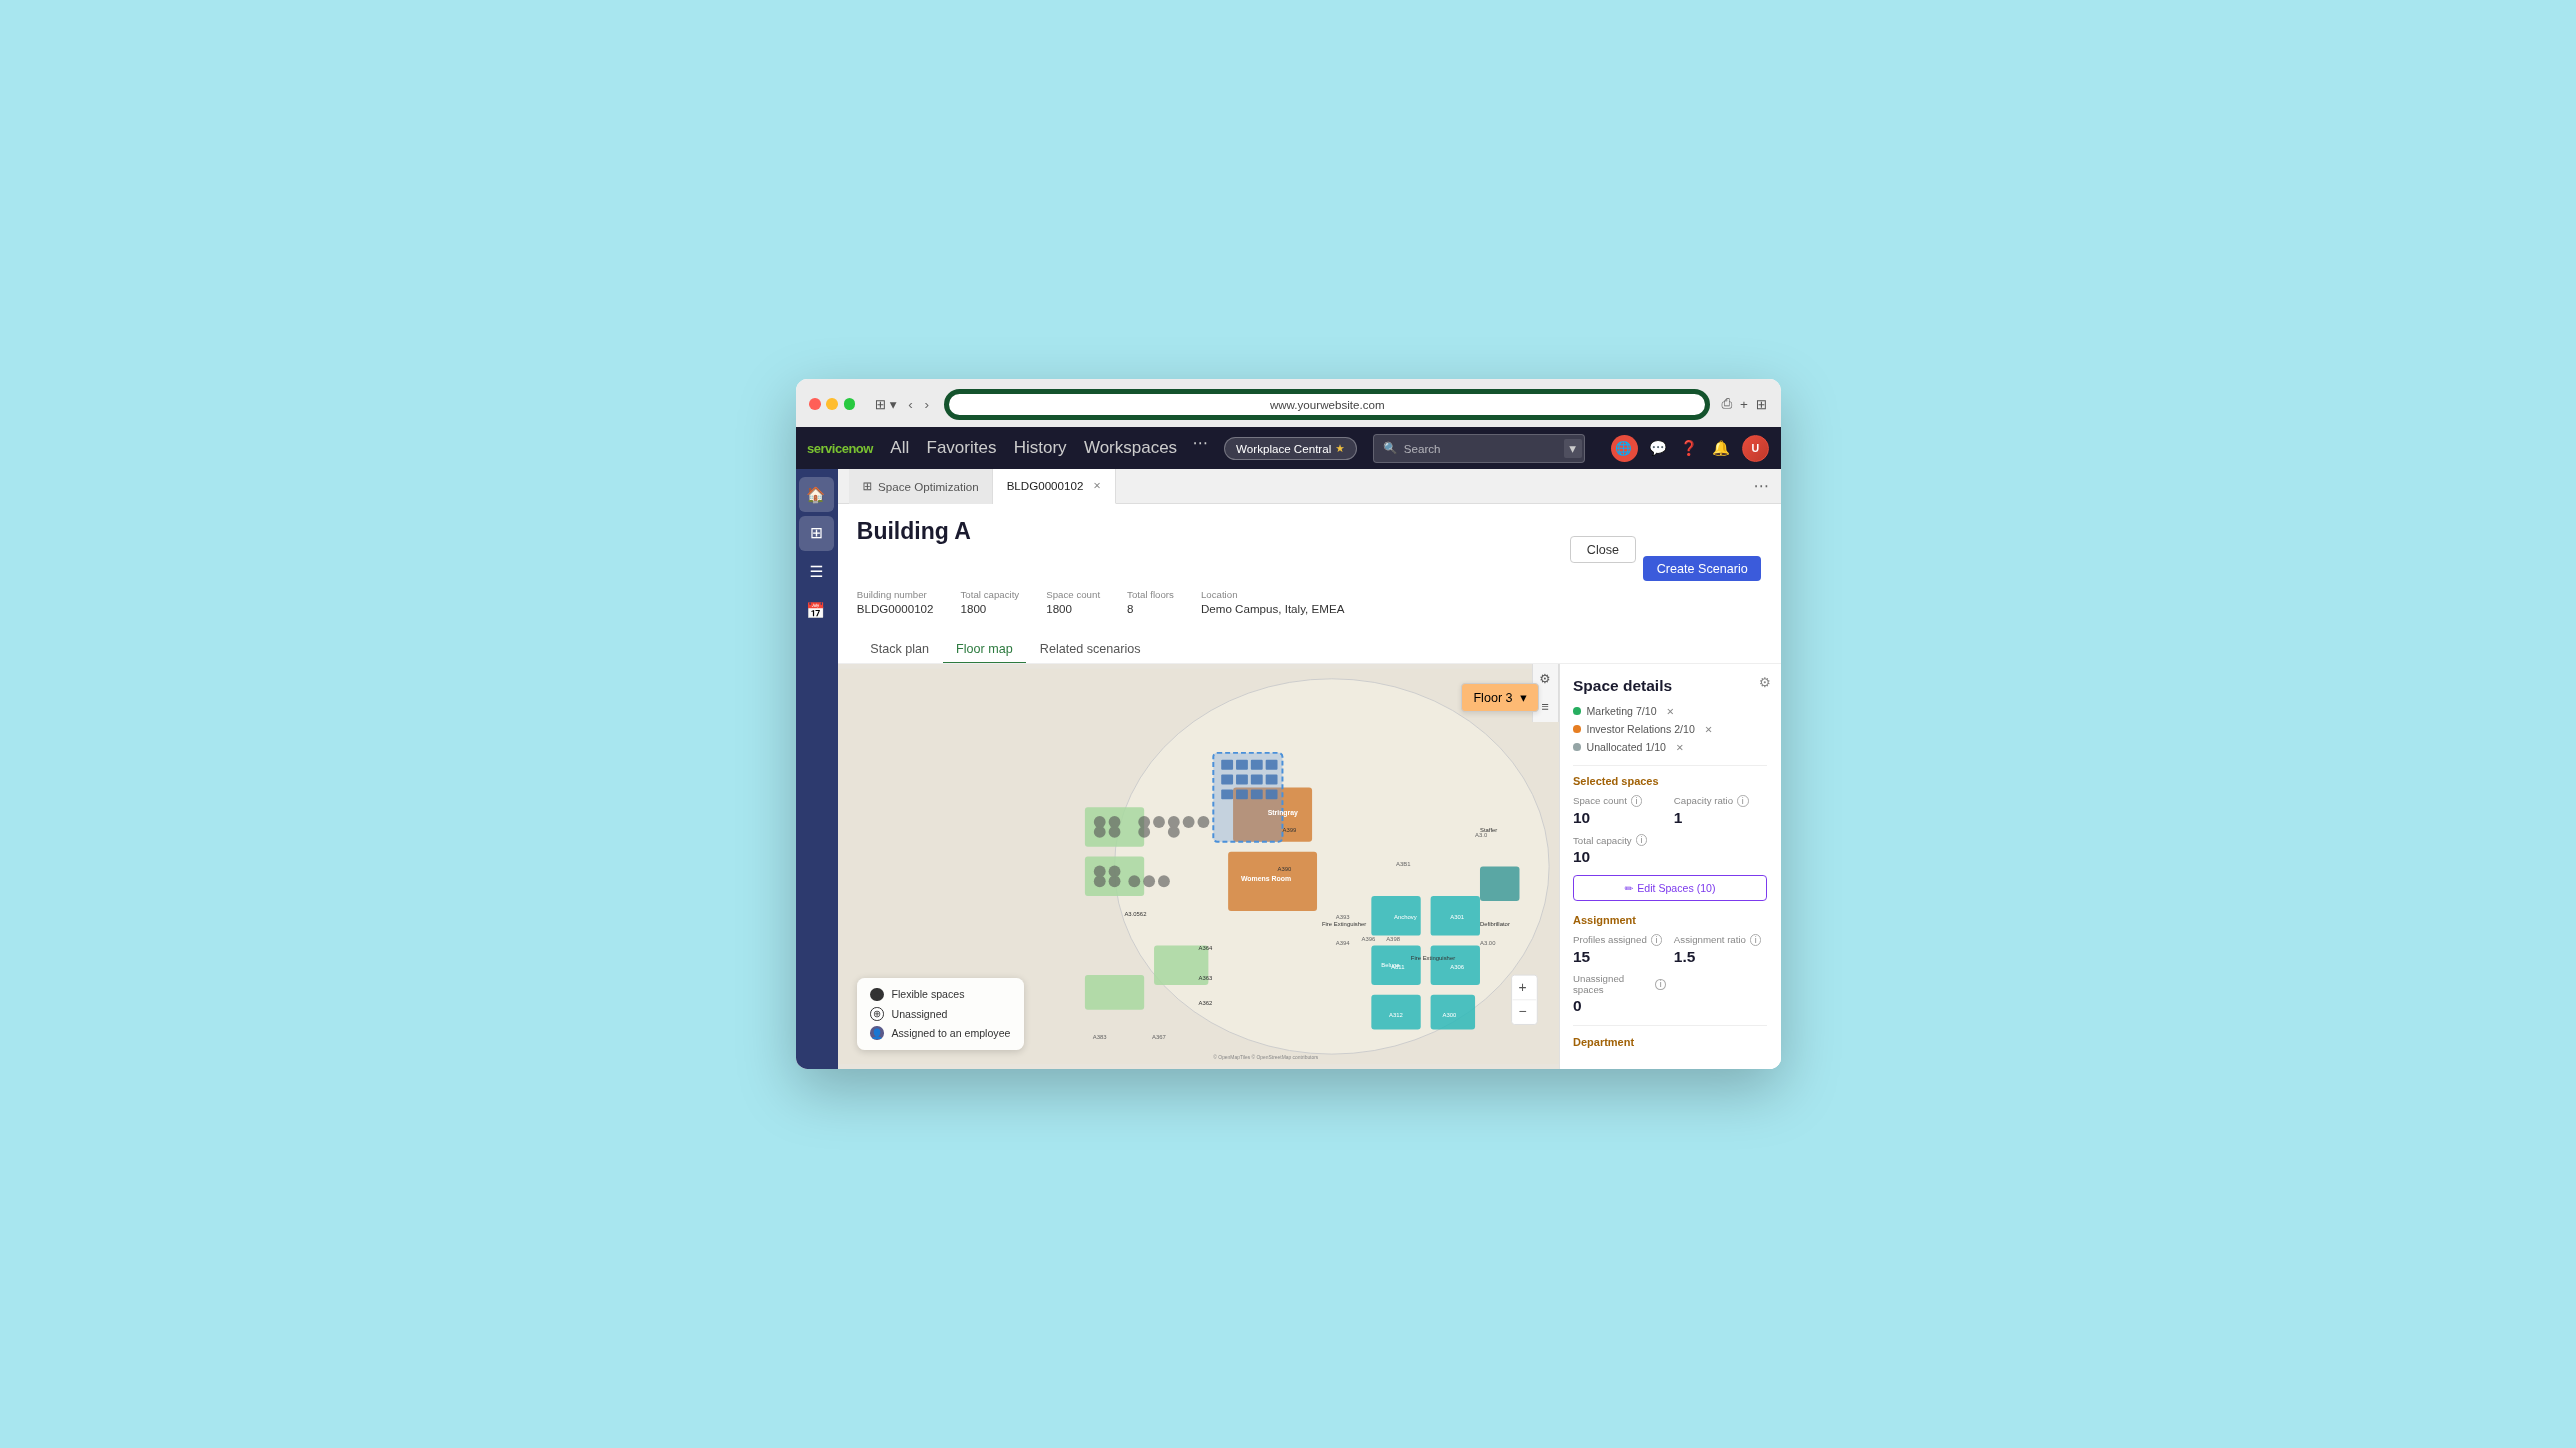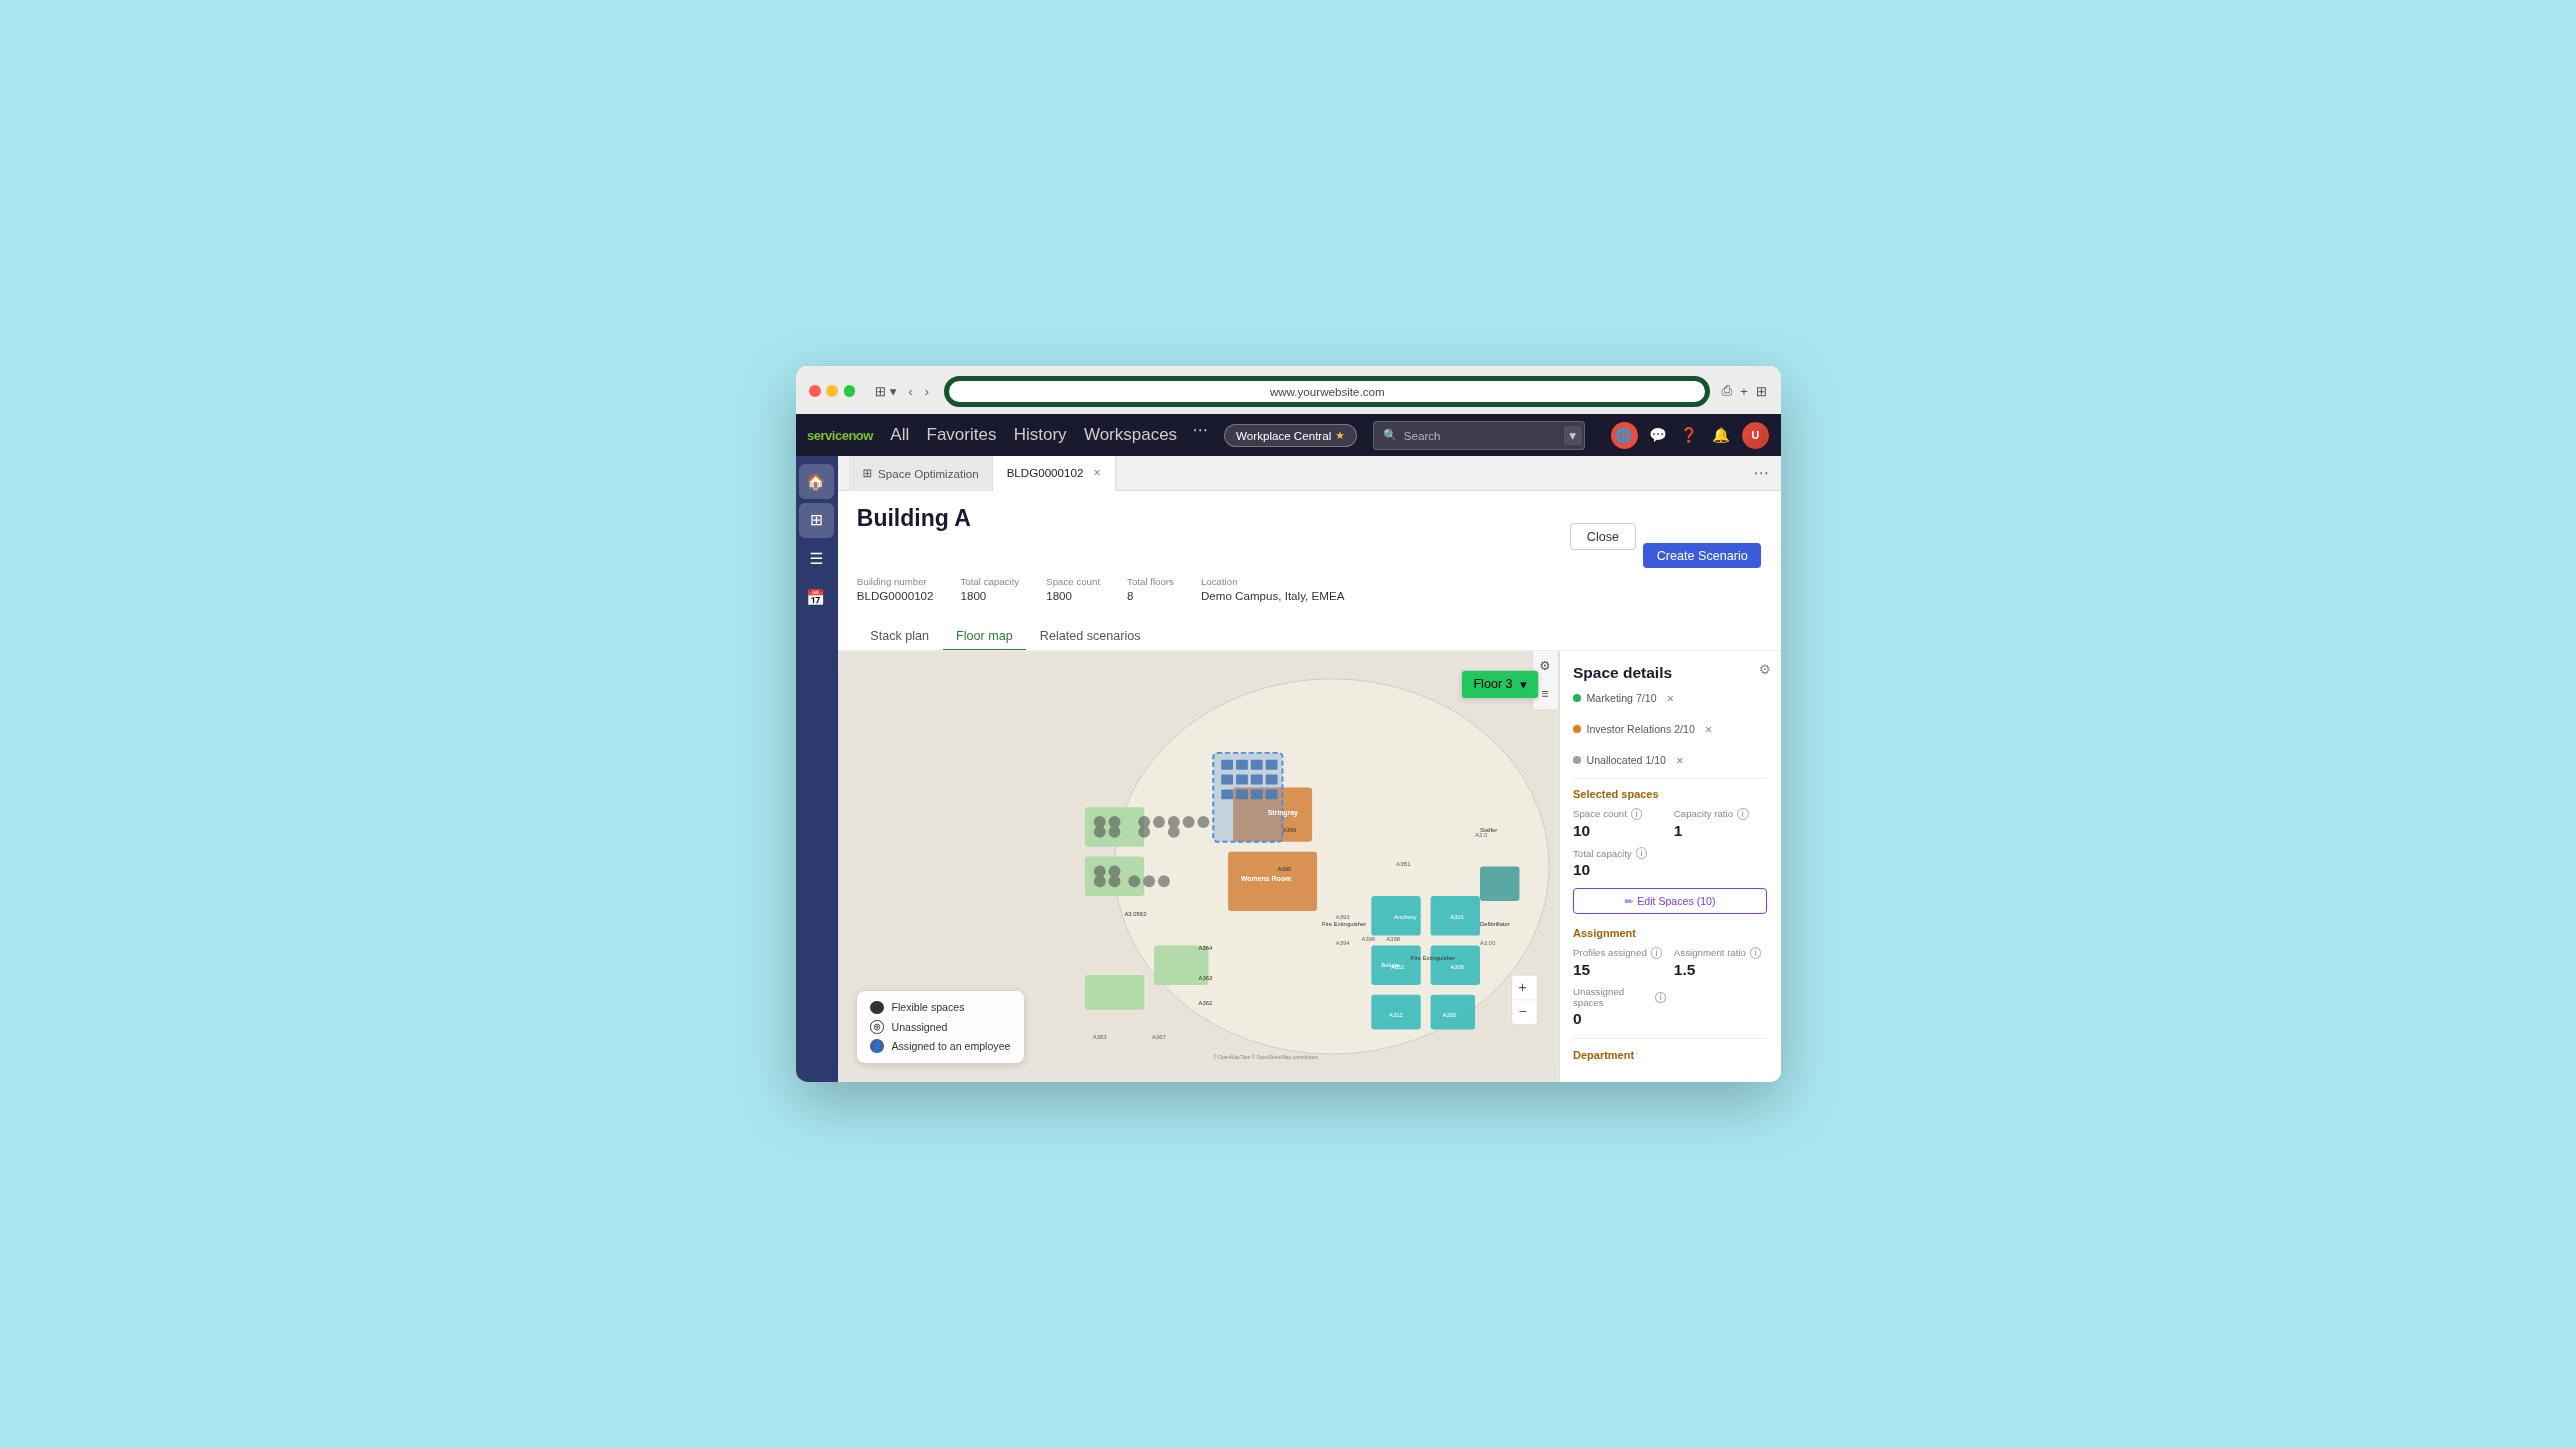--- a/index.html
+++ b/index.html
@@ -248,28 +248,28 @@
       min-height: 386px;
     }
     
     .floor-selector {
       position: absolute;
       top: 19.3px;
       right: 19.3px;
       z-index: 10;
     }
     .floor-select {
-      background: #22c55e;
+      background: #fdba74;
       border: 1px solid #ccc;
       border-radius: 4px;
       padding: 5.8px 11.6px;
       font-size: 12.6px;
       cursor: pointer;
       display: flex;
-      align-items: center;
+      align-items: flex-end;
       gap: 7.7px;
       box-shadow: 0 1.9px 5.8px rgba(0,0,0,0.1);
     }
     
     .map-legend {
       position: absolute;
       bottom: 19.3px;
       left: 19.3px;
       background: rgba(255,255,255,0.9);
       border-radius: 7.7px;
@@ -316,21 +316,21 @@
     }
     .panel-section-title {
       font-size: 15.5px;
       font-weight: 600;
       color: #1a1a2e;
       margin-bottom: 9.7px;
     }
     .filter-tags {
       display: flex;
       flex-direction: column;
-      gap: 19px;
+      gap: 6px;
       margin-bottom: 11.6px;
     }
     .filter-tag {
       display: flex;
       align-items: center;
       gap: 5.8px;
       font-size: 10.6px;
       color: #555;
     }
     .filter-dot {

